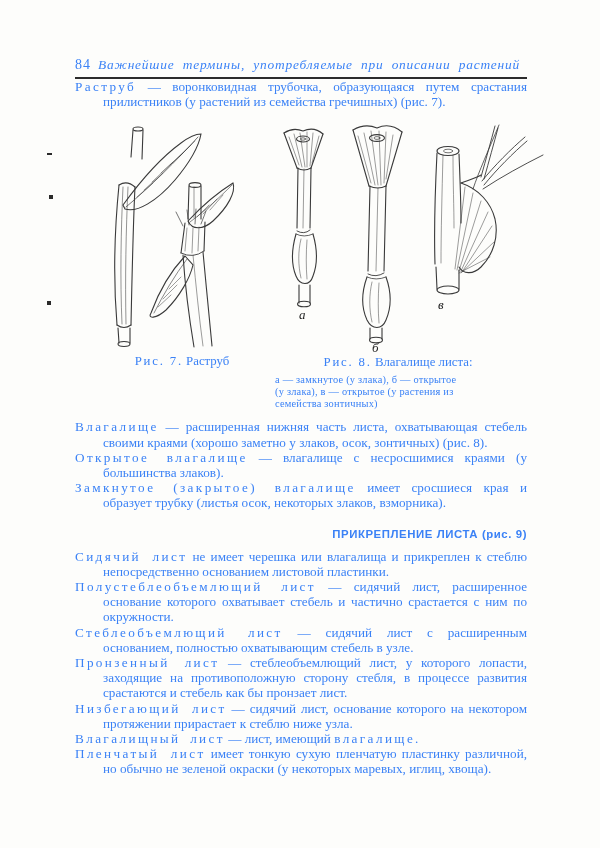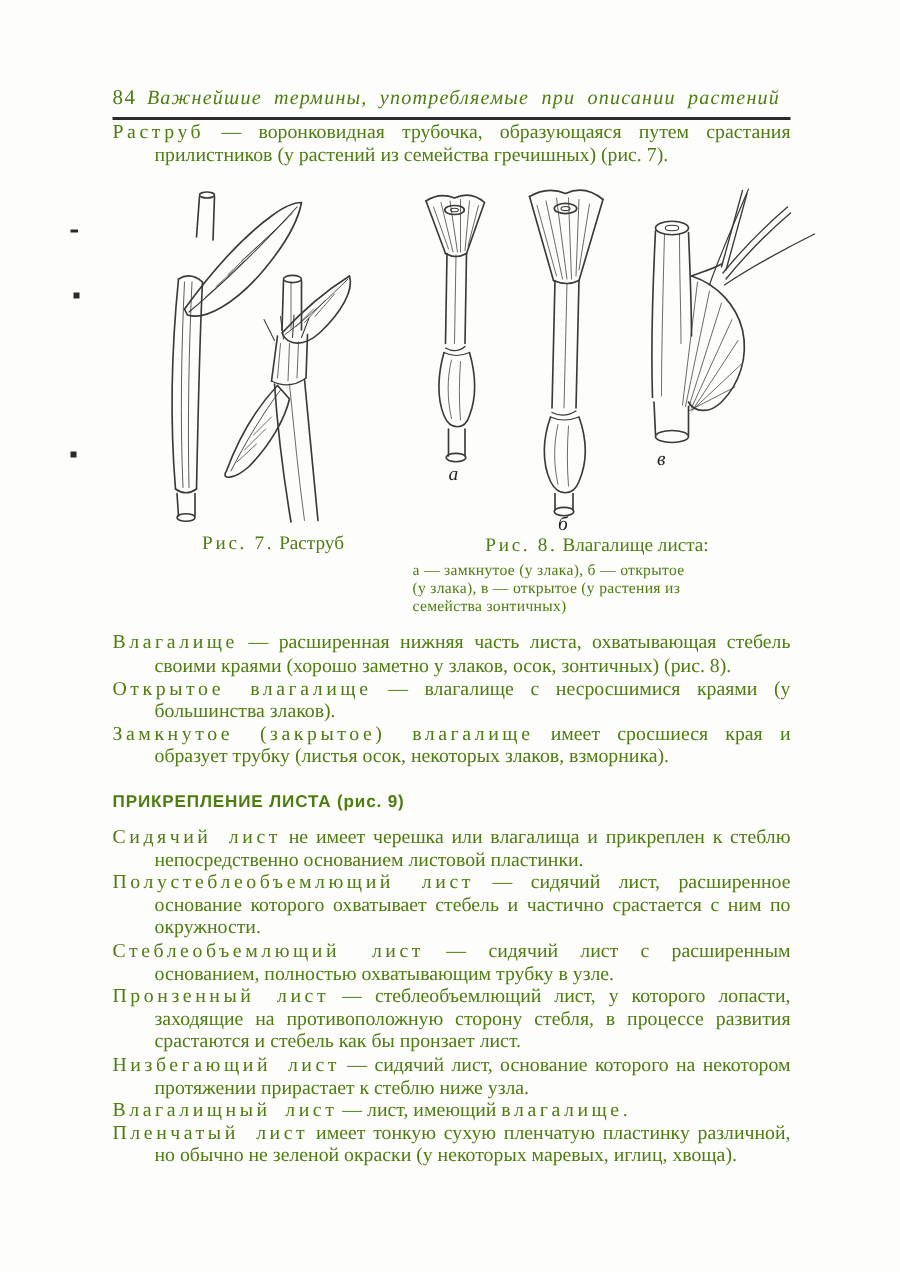--- a/index.html
+++ b/index.html
@@ -1,18 +1,18 @@
 <!DOCTYPE html>
 <html><head>
 <meta charset="utf-8">
 <style>
   html,body{margin:0;padding:0;background:#ffffff;}
   .page{
     position:relative;width:600px;height:848px;background:#fdfdfb;
-    font-family:"Liberation Serif",serif;color:#4d7c0f;overflow:hidden;
+    font-family:"Liberation Serif",serif;color:#3b82f6;overflow:hidden;
   }
   .content{position:absolute;left:75px;top:0;width:452px;}
   .header-row{display:flex;align-items:baseline;margin-top:57px;}
   .page-num{font-size:14px;letter-spacing:1px;}
   .running-title{
     flex:1;text-align:center;font-style:italic;font-weight:normal;
     font-size:13.4px;letter-spacing:0.06em;word-spacing:0.3em;
   }
   .header-rule{border:none;border-top:2px solid #2c2c2c;margin:4px 0 0 0;}
   .intro{margin:14px 0 0 0;}
@@ -28,21 +28,21 @@
     position:absolute;text-align:center;font-size:12.8px;line-height:14px;
   }
   .fig7-caption{left:12px;top:231px;width:190px;}
   .fig8-caption{left:208px;top:232px;width:230px;}
   .cap-label{letter-spacing:0.14em;margin-top:36px;}
   .fig8-legend{
     position:absolute;left:200px;top:251px;width:256px;
     font-size:10.4px;line-height:11.9px;letter-spacing:0.02em;
   }
   .section-heading{
-    margin:17px 0 9px 0;text-align:left;
+    margin:17px 0 9px 0;text-align:right;
     font-family:"Liberation Sans",sans-serif;font-weight:bold;
     font-size:11.4px;letter-spacing:0.05em;
   }
   .speck{position:absolute;background:#2a2a2a;}
   .speck1{left:47px;top:153px;width:5px;height:2px;}
   .speck2{left:49px;top:195px;width:4px;height:4px;}
   .speck3{left:47px;top:301px;width:4px;height:4px;}
   svg text{font-family:"Liberation Serif",serif;font-style:italic;}
 </style>
 </head>
@@ -179,21 +179,21 @@
       <p class="def"><span class="term">Влагалище</span> <span>— расширенная нижняя часть листа, охватывающая стебель своими краями (хорошо заметно у злаков, осок, зонтичных) (рис. 8).</span></p>
       <p class="def"><span class="term">Открытое влагалище</span> <span>— влагалище с несросшимися краями (у большинства злаков).</span></p>
       <p class="def"><span class="term">Замкнутое (закрытое) влагалище</span> <span>имеет сросшиеся края и образует трубку (листья осок, некоторых злаков, взморника).</span></p>
     </div>
 
     <div class="section-heading">ПРИКРЕПЛЕНИЕ ЛИСТА (рис. 9)</div>
 
     <div>
       <p class="def"><span class="term">Сидячий лист</span> <span>не имеет черешка или влагалища и прикреплен к стеблю непосредственно основанием листовой пластинки.</span></p>
       <p class="def"><span class="term">Полустеблеобъемлющий лист</span> <span>— сидячий лист, расширенное основание которого охватывает стебель и частично срастается с ним по окружности.</span></p>
-      <p class="def"><span class="term">Стеблеобъемлющий лист</span> <span>— сидячий лист с расширенным основанием, полностью охватывающим трубку в узле.</span></p>
+      <p class="def"><span class="term">Стеблеобъемлющий лист</span> <span>— сидячий лист с расширенным основанием, полностью охватывающим стебель в узле.</span></p>
       <p class="def"><span class="term">Пронзенный лист</span> <span>— стеблеобъемлющий лист, у которого лопасти, заходящие на противоположную сторону стебля, в процессе развития срастаются и стебель как бы пронзает лист.</span></p>
       <p class="def"><span class="term">Низбегающий лист</span> <span>— сидячий лист, основание которого на некотором протяжении прирастает к стеблю ниже узла.</span></p>
       <p class="def"><span class="term">Влагалищный лист</span> <span>— лист, имеющий</span> <span class="term">влагалище.</span></p>
       <p class="def"><span class="term">Пленчатый лист</span> <span>имеет тонкую сухую пленчатую пластинку различной, но обычно не зеленой окраски (у некоторых маревых, иглиц, хвоща).</span></p>
     </div>
 
   </div>
 </div>
 
 </body></html>

